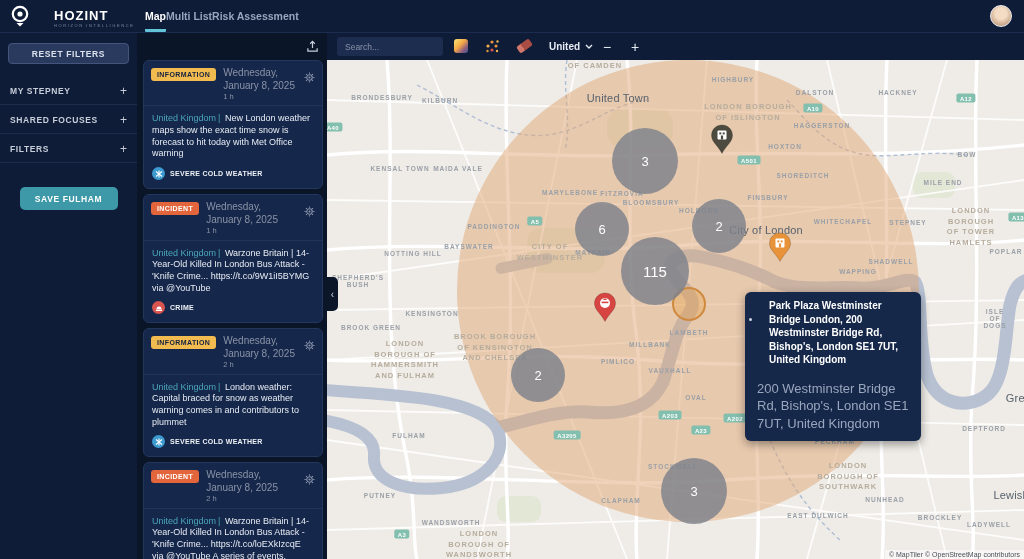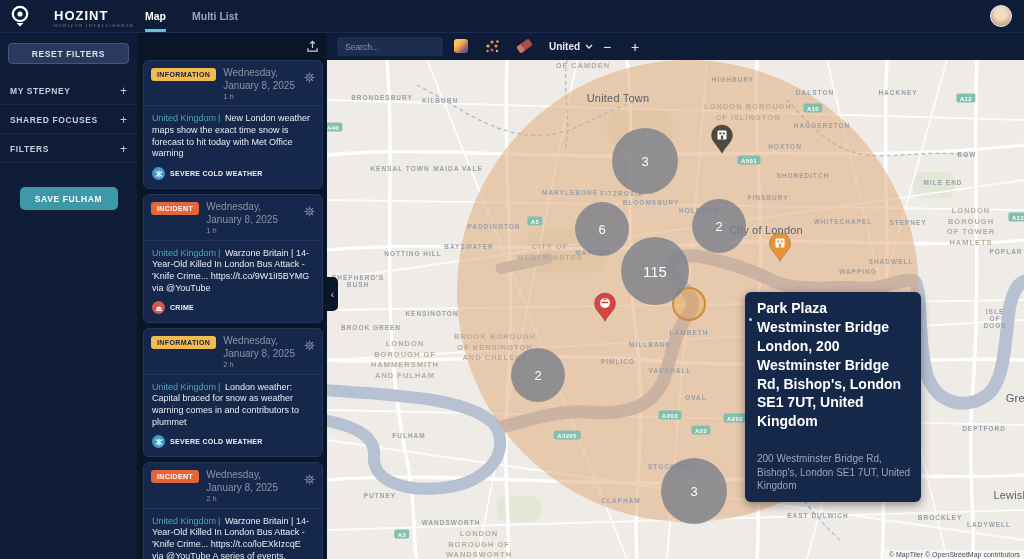--- a/index.html
+++ b/index.html
@@ -7,21 +7,21 @@
     font-family:"Liberation Sans", sans-serif; }
   .app { position:relative; width:1024px; height:559px; background:#0e1c38; overflow:hidden; }
 
   
   .navbar { position:absolute; top:0; left:0; right:0; height:33px; background:#0e1c38;
     display:flex; align-items:center; border-bottom:1px solid #1b2c50; z-index:50; }
   .brand { display:flex; align-items:flex-end; gap:24px; padding-left:10px; width:137px; }
   .brand-text { display:flex; flex-direction:column; line-height:1; }
   .brand-name { color:#fff; font-size:13px; font-weight:bold; letter-spacing:1px; }
   .brand-tag { color:#7d8aa5; font-size:4px; letter-spacing:1.6px; margin-top:2px; }
-  .tabs { display:flex; gap:26px; margin-left:8px; height:31px; align-items:stretch; }
+  .tabs { display:flex; margin-left:8px; height:31px; align-items:stretch; }
   .tab { color:#9aa6bd; font-size:10.5px; font-weight:600; display:flex; align-items:center;
     cursor:pointer; border-bottom:3px solid transparent; padding-top:3px; }
   .tab.active { color:#fff; border-bottom-color:#62c4d6; border-radius:1px; }
   .avatar { position:absolute; right:12px; top:5px; width:22px; height:22px; border-radius:50%;
     background:radial-gradient(circle at 50% 38%, #f3dcc3 0 35%, #caa98c 70%, #8d7a66 100%);
     border:1.5px solid #e9edf5; }
 
   
   .sidebar { position:absolute; top:33px; left:0; width:137px; bottom:0; background:#0e1c38; z-index:40; }
   .btn-reset { margin:10px 8px 0 8px; height:21px; width:121px; background:#2a3a5e; border:1px solid #44557c;
@@ -88,22 +88,22 @@
   .cluster { position:absolute; transform:translate(-50%,-50%); border-radius:50%;
     display:flex; align-items:center; justify-content:center; color:#fff; z-index:8; cursor:pointer; }
   .pin { position:absolute; transform:translate(-50%,-100%); z-index:9; cursor:pointer; }
   .highlight { position:absolute; transform:translate(-50%,-50%); border-radius:50%; z-index:7; }
 
   .popup { position:absolute; left:418px; top:232px; width:176px; background:#15284a; border-radius:6px;
     box-shadow:0 3px 10px rgba(0,0,0,.4); z-index:20; }
   .popup-head { display:flex; align-items:center; gap:6px; padding:6px 9px;
     border-bottom:1px solid rgba(255,255,255,.1); color:#c7cede; font-size:8px; }
   .popup-body { padding:7px 9px 9px 12px; position:relative; }
-  .popup-title { color:#fff; font-size:14px; font-weight:bold; line-height:1.35; }
-  .popup-sub { color:#9aa6bd; font-size:10px; line-height:1.35; margin-top:21px; }
+  .popup-title { color:#fff; font-size:10px; font-weight:bold; line-height:1.35;margin-left:12px; }
+  .popup-sub { color:#9aa6bd; font-size:13px; line-height:1.35; margin-top:13px; }
   .popup-bullet { position:absolute; left:4px; top:26px; width:3px; height:3px; background:#cfd6e4; border-radius:50%; }
 
   .collapse-handle { position:absolute; left:0; top:217px; width:11px; height:34px; background:#0b1729;
     border-radius:0 5px 5px 0; color:#cfd6e4; font-size:10px; display:flex; align-items:center;
     justify-content:center; z-index:25; cursor:pointer; }
   .attribution { position:absolute; right:0; bottom:0; font-size:7px; color:#4a4f58;
     background:rgba(255,255,255,.55); padding:1px 4px; z-index:22; }
 </style>
 </head>
 <body>
@@ -118,20 +118,21 @@
         <path d="M6.5 18 L10 21.5 L13.5 18 Z" fill="#ffffff"></path>
       </svg>
       <div class="brand-text">
         <span class="brand-name">HOZINT</span>
         <span class="brand-tag">HORIZON INTELLIGENCE</span>
       </div>
     </div>
     <div class="tabs" id="nav-tabs">
         <div class="tab active">Map</div>
         <div class="tab">Multi List</div>
+        <div class="tab">Risk Assessment</div>
       </div>
     <div class="avatar"></div>
   </div>
 
   <div class="sidebar">
     <div class="btn-reset">RESET FILTERS</div>
     <div style="height:12px"></div>
     <div id="side-sections">
         <div class="side-row">
           <div class="lbl">MY STEPNEY</div>
@@ -347,21 +348,21 @@
         <rect x="168" y="198" width="58" height="11" rx="5" fill="#bcc4cf" transform="rotate(-12 197 203)"></rect>
 
         <g stroke="#b7c1d2" fill="none" stroke-linecap="round">
           <path stroke-width="12" d="M-5 330 C70 335 150 338 170 368 C183 398 155 424 115 428 C75 432 45 420 47 396 C49 378 30 366 -5 360"></path>
           <path stroke-width="13" d="M170 368 C210 358 235 350 260 352 C300 356 325 345 336 322 C345 295 348 272 361 255 C375 238 352 225 344 212 C338 200 355 193 375 197 C405 203 425 210 448 222 C475 232 505 226 533 228 C560 230 580 215 588 222 C596 235 590 280 600 315 C610 345 640 350 660 335 C680 320 678 270 683 245 C688 225 694 222 700 220"></path>
         </g>
       </svg>
 
       <div id="map-overlays">
           <div class="focus-circle" style="left: 130px; top: 0px; width: 462px; height: 462px; background: rgba(223, 166, 116, 0.5); z-index: 5;"></div>
-          <div class="mlabel borough" style="left: 256px; top: 6px;">OF CAMDEN</div>
+          <div class="mlabel borough" style="left: 268px; top: 6px;">OF CAMDEN</div>
           <div class="mlabel city" style="left: 291px; top: 38px;">United Town</div>
           <div class="mlabel city" style="left: 439px; top: 170px;">City of London</div>
           <div class="mlabel city" style="left: 692px; top: 435px;">Lewisham</div>
           <div class="mlabel city" style="left: 706px; top: 338px;">Greenwich</div>
           <div class="mlabel area" style="left: 55px; top: 37px;">BRONDESBURY</div>
           <div class="mlabel area" style="left: 113px; top: 40px;">KILBURN</div>
           <div class="mlabel area" style="left: 73px; top: 108px;">KENSAL TOWN</div>
           <div class="mlabel area" style="left: 131px; top: 108px;">MAIDA VALE</div>
           <div class="mlabel area" style="left: 406px; top: 19px;">HIGHBURY</div>
           <div class="mlabel area" style="left: 488px; top: 32px;">DALSTON</div>

